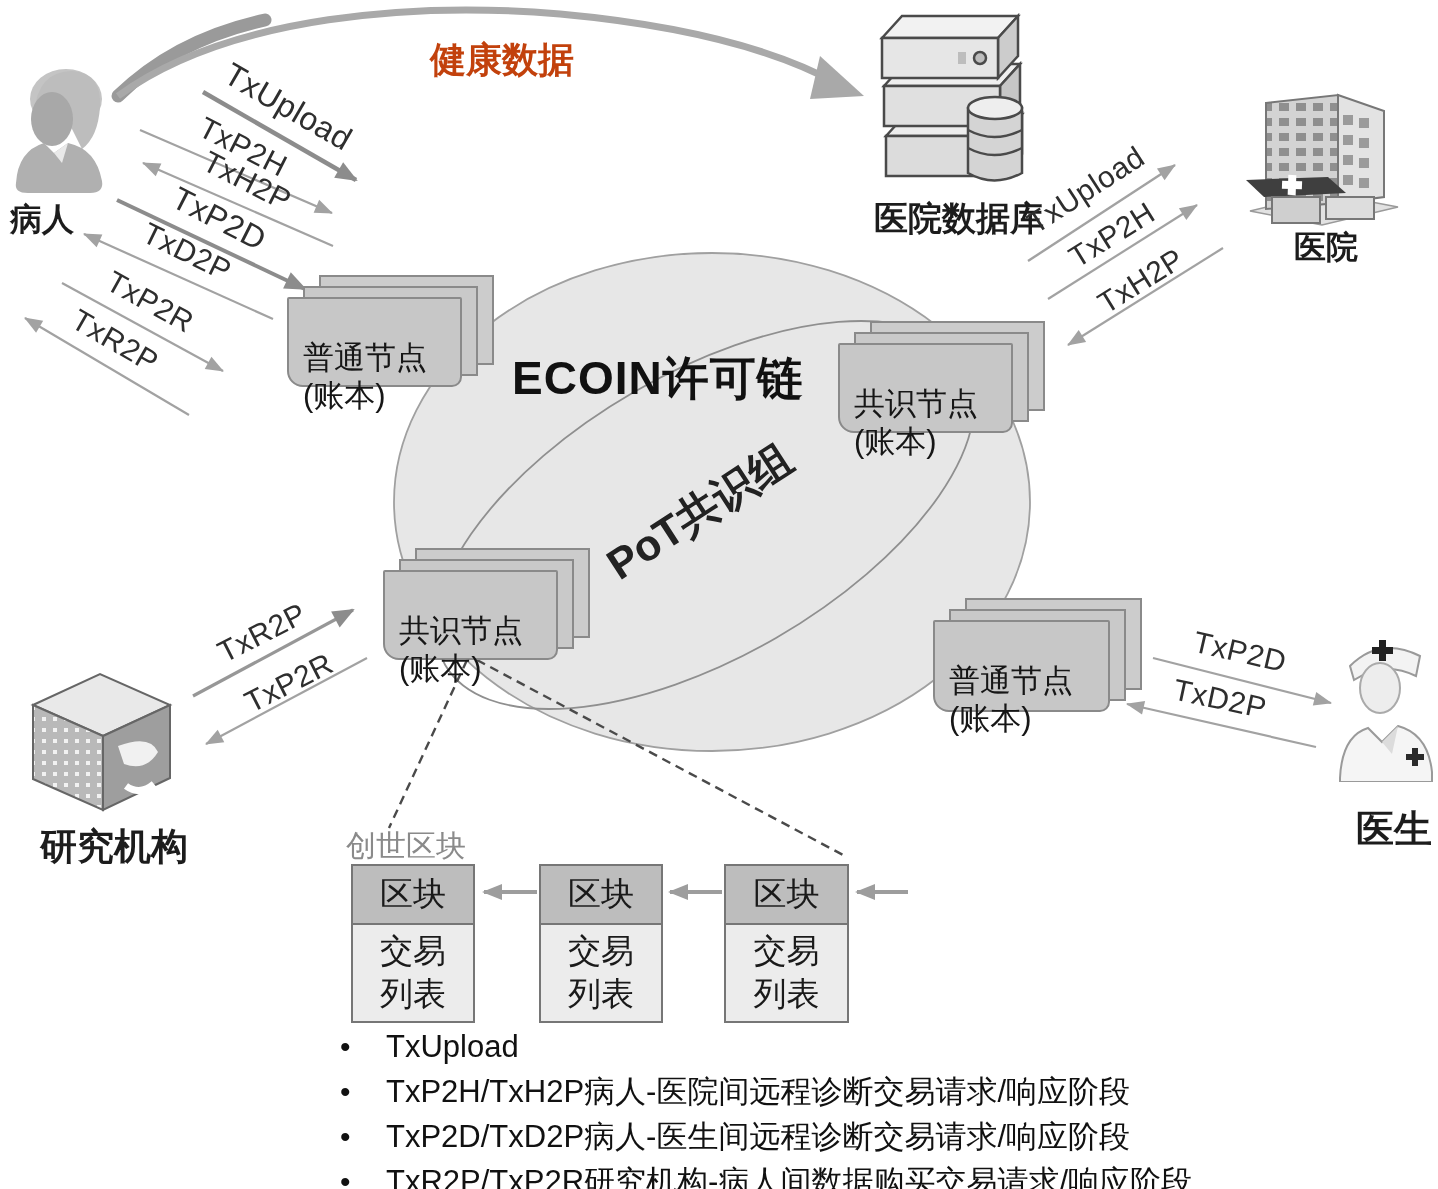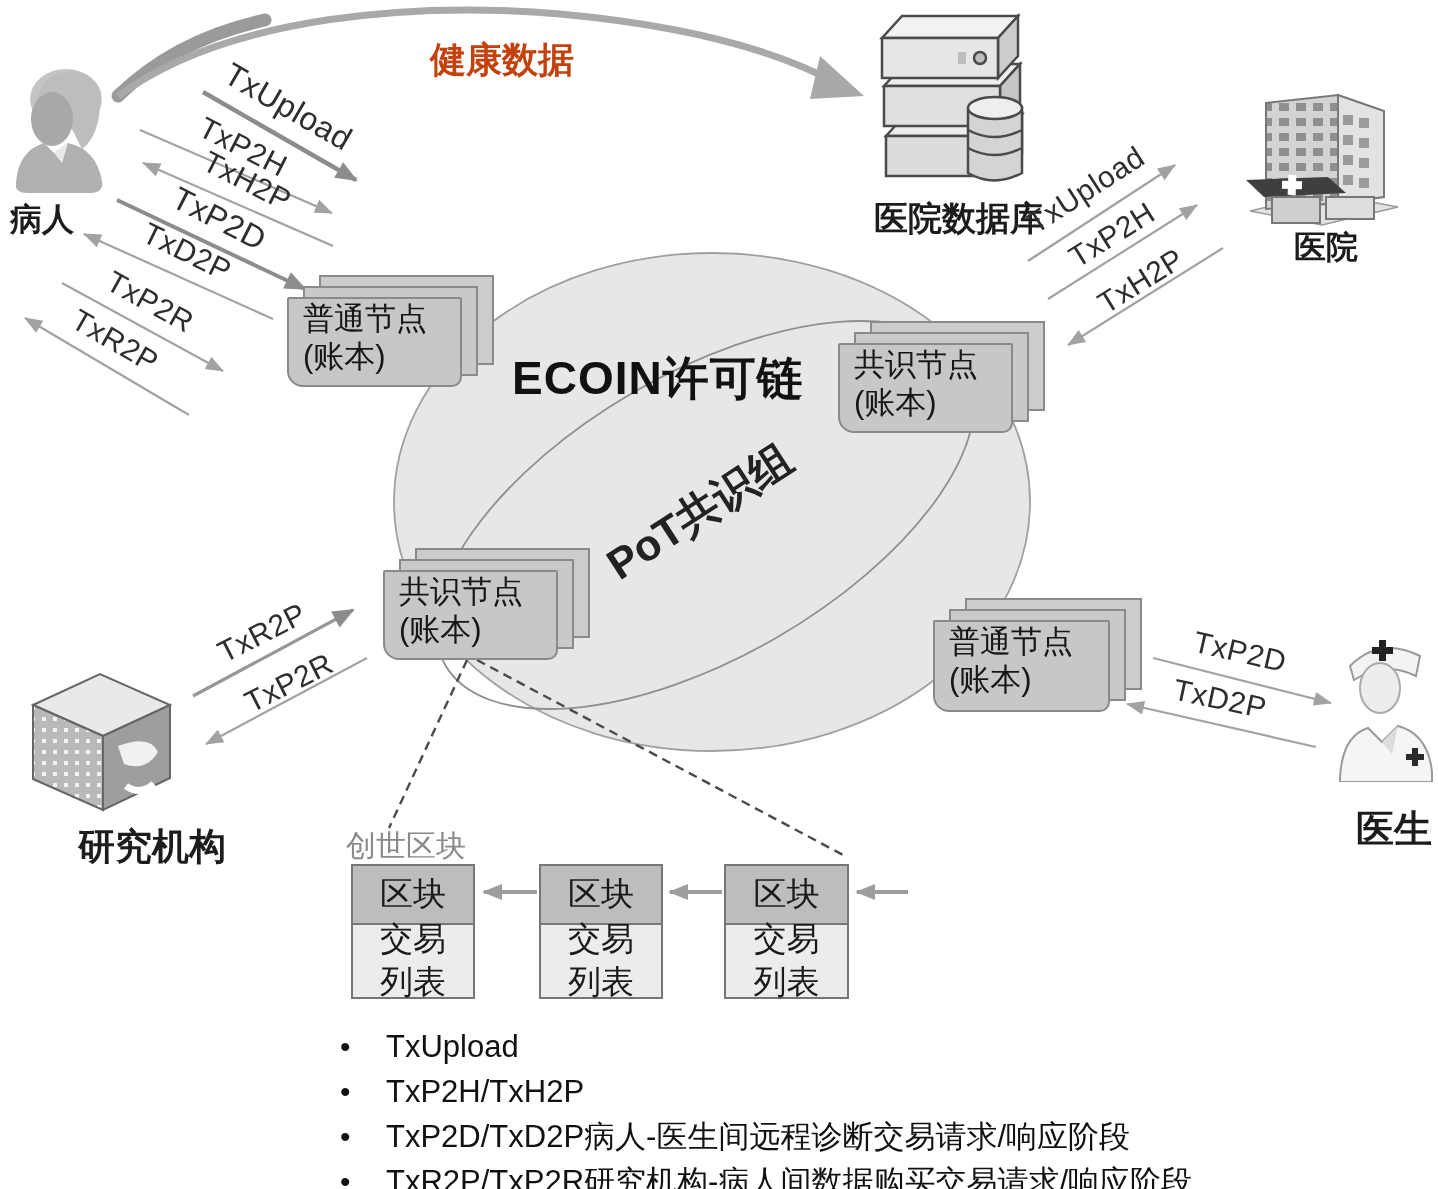--- a/index.html
+++ b/index.html
@@ -22,26 +22,26 @@
     white-space:nowrap;transform:translate(-50%,-50%) rotate(-33deg);
   }
   .health-label{position:absolute;left:430px;top:36px;font-size:36px;font-weight:600;color:#c2410c;}
   
   .stack{position:absolute;}
   .sheet{position:absolute;left:0;top:0;width:100%;height:100%;
     background:#c7c7c7;border:2px solid #8a8a8a;box-sizing:border-box;}
   .sheet.l3{transform:translate(32px,-22px);background:#cccccc;}
   .sheet.l2{transform:translate(16px,-11px);background:#c9c9c9;}
   .sheet.front{border-radius:2px 2px 10px 16px;}
-  .sheet.front .node-text{padding:1px 0 0 14px;font-size:31px;line-height:1.22;color:#161616;}
+  .sheet.front .node-text{padding:16px 0 0 14px;font-size:31px;line-height:1.22;color:#161616;margin-top:24px;}
   
   .block{position:absolute;width:124px;border:2px solid #767676;box-sizing:border-box;background:#ececec;}
   .block .hdr{height:57px;background:#bdbdbd;border-bottom:2px solid #767676;
     display:flex;align-items:center;justify-content:center;font-size:33px;color:#1a1a1a;}
-  .block .bdy{height:72px;display:flex;flex-direction:column;align-items:center;
+  .block .bdy{height:96px;display:flex;flex-direction:column;align-items:center;
     justify-content:center;font-size:33px;line-height:1.3;color:#1a1a1a;}
   .genesis{position:absolute;left:346px;top:826px;font-size:30px;color:#8a8a8a;white-space:nowrap;}
   
   .legend{position:absolute;left:330px;top:1028px;width:960px;}
   .legend .row{display:flex;align-items:flex-start;margin-bottom:7px;color:#111;}
   .legend .dot{width:46px;font-size:30px;line-height:38px;text-align:left;padding-left:10px;}
   .legend .term{min-width:190px;font-size:31px;line-height:38px;white-space:nowrap;}
   .legend .desc{font-size:31px;line-height:38px;white-space:nowrap;}
   .icon{position:absolute;}
 </style>
@@ -228,21 +228,21 @@
     </div>
   </div>
 
   <div class="chain-title">ECOIN许可链</div>
   <div class="pot-label">PoT共识组</div>
   <div class="health-label">健康数据</div>
 
   <div class="actor-label" style="left:10px;top:198px;font-size:32px;text-align:right;">病人</div>
   <div class="actor-label" style="left:862px;top:196px;font-size:34px;font-weight:600;margin-left:12px;">医院数据库</div>
   <div class="actor-label" style="left:1294px;top:226px;font-size:32px;">医院</div>
-  <div class="actor-label" style="left:40px;top:822px;font-size:37px;margin-left:38px;">研究机构</div>
+  <div class="actor-label" style="left:40px;top:822px;font-size:37px;">研究机构</div>
   <div class="actor-label" style="left:1356px;top:804px;font-size:38px;">医生</div>
 
   <div class="flow-label" style="left:288px;top:107px;transform:translate(-50%,-50%) rotate(30deg);font-size:32px;">TxUpload</div>
   <div class="flow-label" style="left:243px;top:147px;transform:translate(-50%,-50%) rotate(27deg);">TxP2H</div>
   <div class="flow-label" style="left:247px;top:181px;transform:translate(-50%,-50%) rotate(27deg);">TxH2P</div>
   <div class="flow-label" style="left:219px;top:219px;transform:translate(-50%,-50%) rotate(27deg);font-size:32px;">TxP2D</div>
   <div class="flow-label" style="left:187px;top:252px;transform:translate(-50%,-50%) rotate(26deg);">TxD2P</div>
   <div class="flow-label" style="left:150px;top:302px;transform:translate(-50%,-50%) rotate(29deg);">TxP2R</div>
   <div class="flow-label" style="left:115px;top:341px;transform:translate(-50%,-50%) rotate(30deg);">TxR2P</div>
 
@@ -281,20 +281,21 @@
   </div>
 
   <div class="legend">
     <div class="row">
       <span class="dot">•</span>
       <span class="term">TxUpload</span>
     </div>
     <div class="row">
       <span class="dot">•</span>
       <span class="term">TxP2H/TxH2P</span>
+      <span class="desc">病人-医院间远程诊断交易请求/响应阶段</span>
     </div>
     <div class="row">
       <span class="dot">•</span>
       <span class="term">TxP2D/TxD2P</span>
       <span class="desc">病人-医生间远程诊断交易请求/响应阶段</span>
     </div>
     <div class="row">
       <span class="dot">•</span>
       <span class="term">TxR2P/TxP2R</span>
       <span class="desc">研究机构-病人间数据购买交易请求/响应阶段</span>

